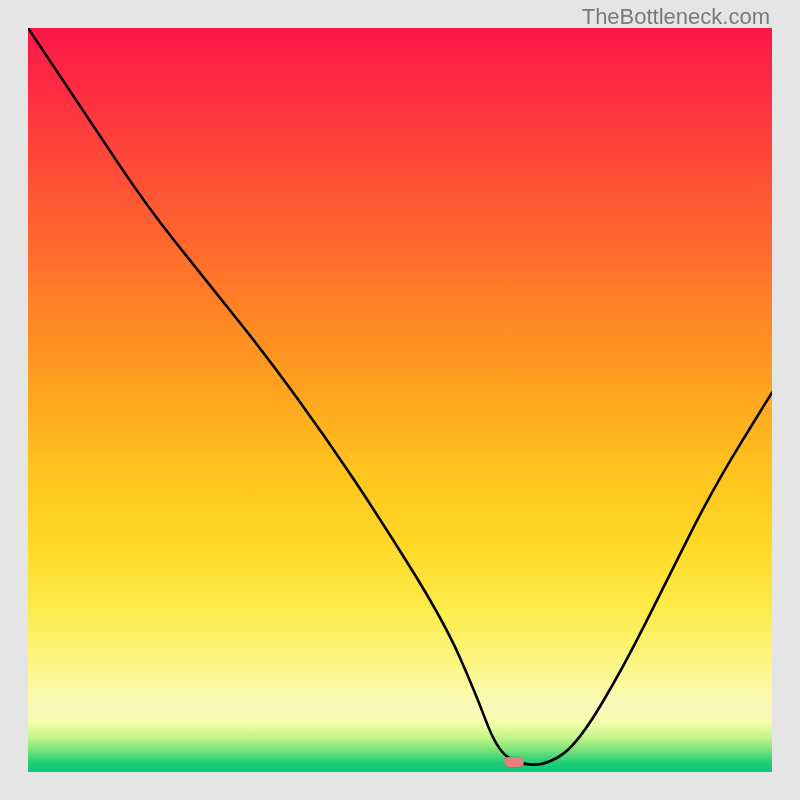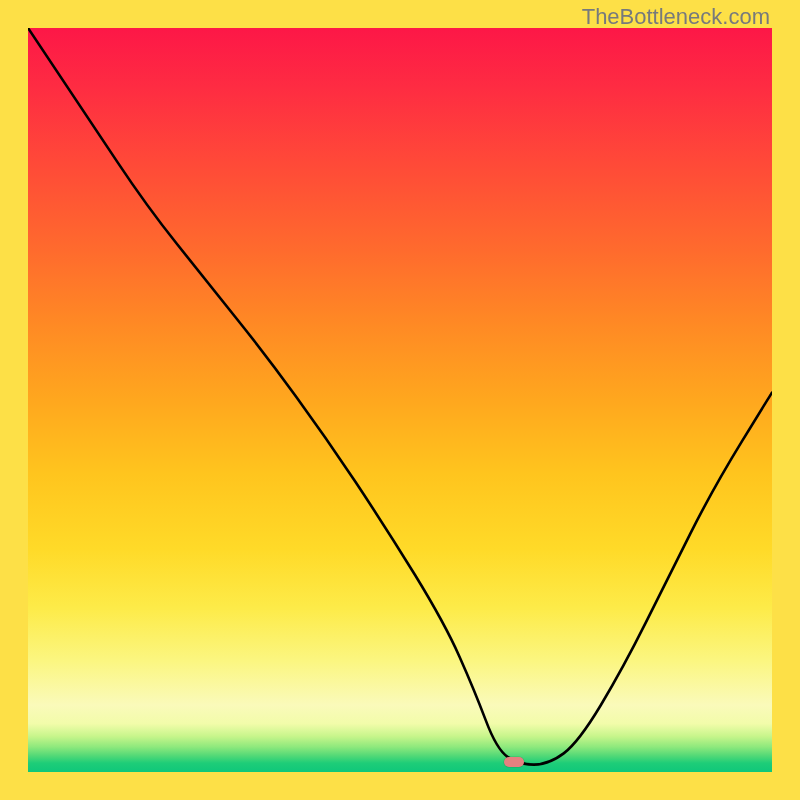--- a/index.html
+++ b/index.html
@@ -8,21 +8,21 @@
     width: 800px;
     height: 800px;
     overflow: hidden;
     background: #000;
     font-family: Arial, Helvetica, sans-serif;
   }
   .frame {
     position: relative;
     width: 800px;
     height: 800px;
-    background: #fde047;
+    background: #e5e5e5;
   }
   .plot {
     position: absolute;
     left: 28px;
     top: 28px;
     width: 744px;
     height: 744px;
     overflow: hidden;
   }
   .grad {

